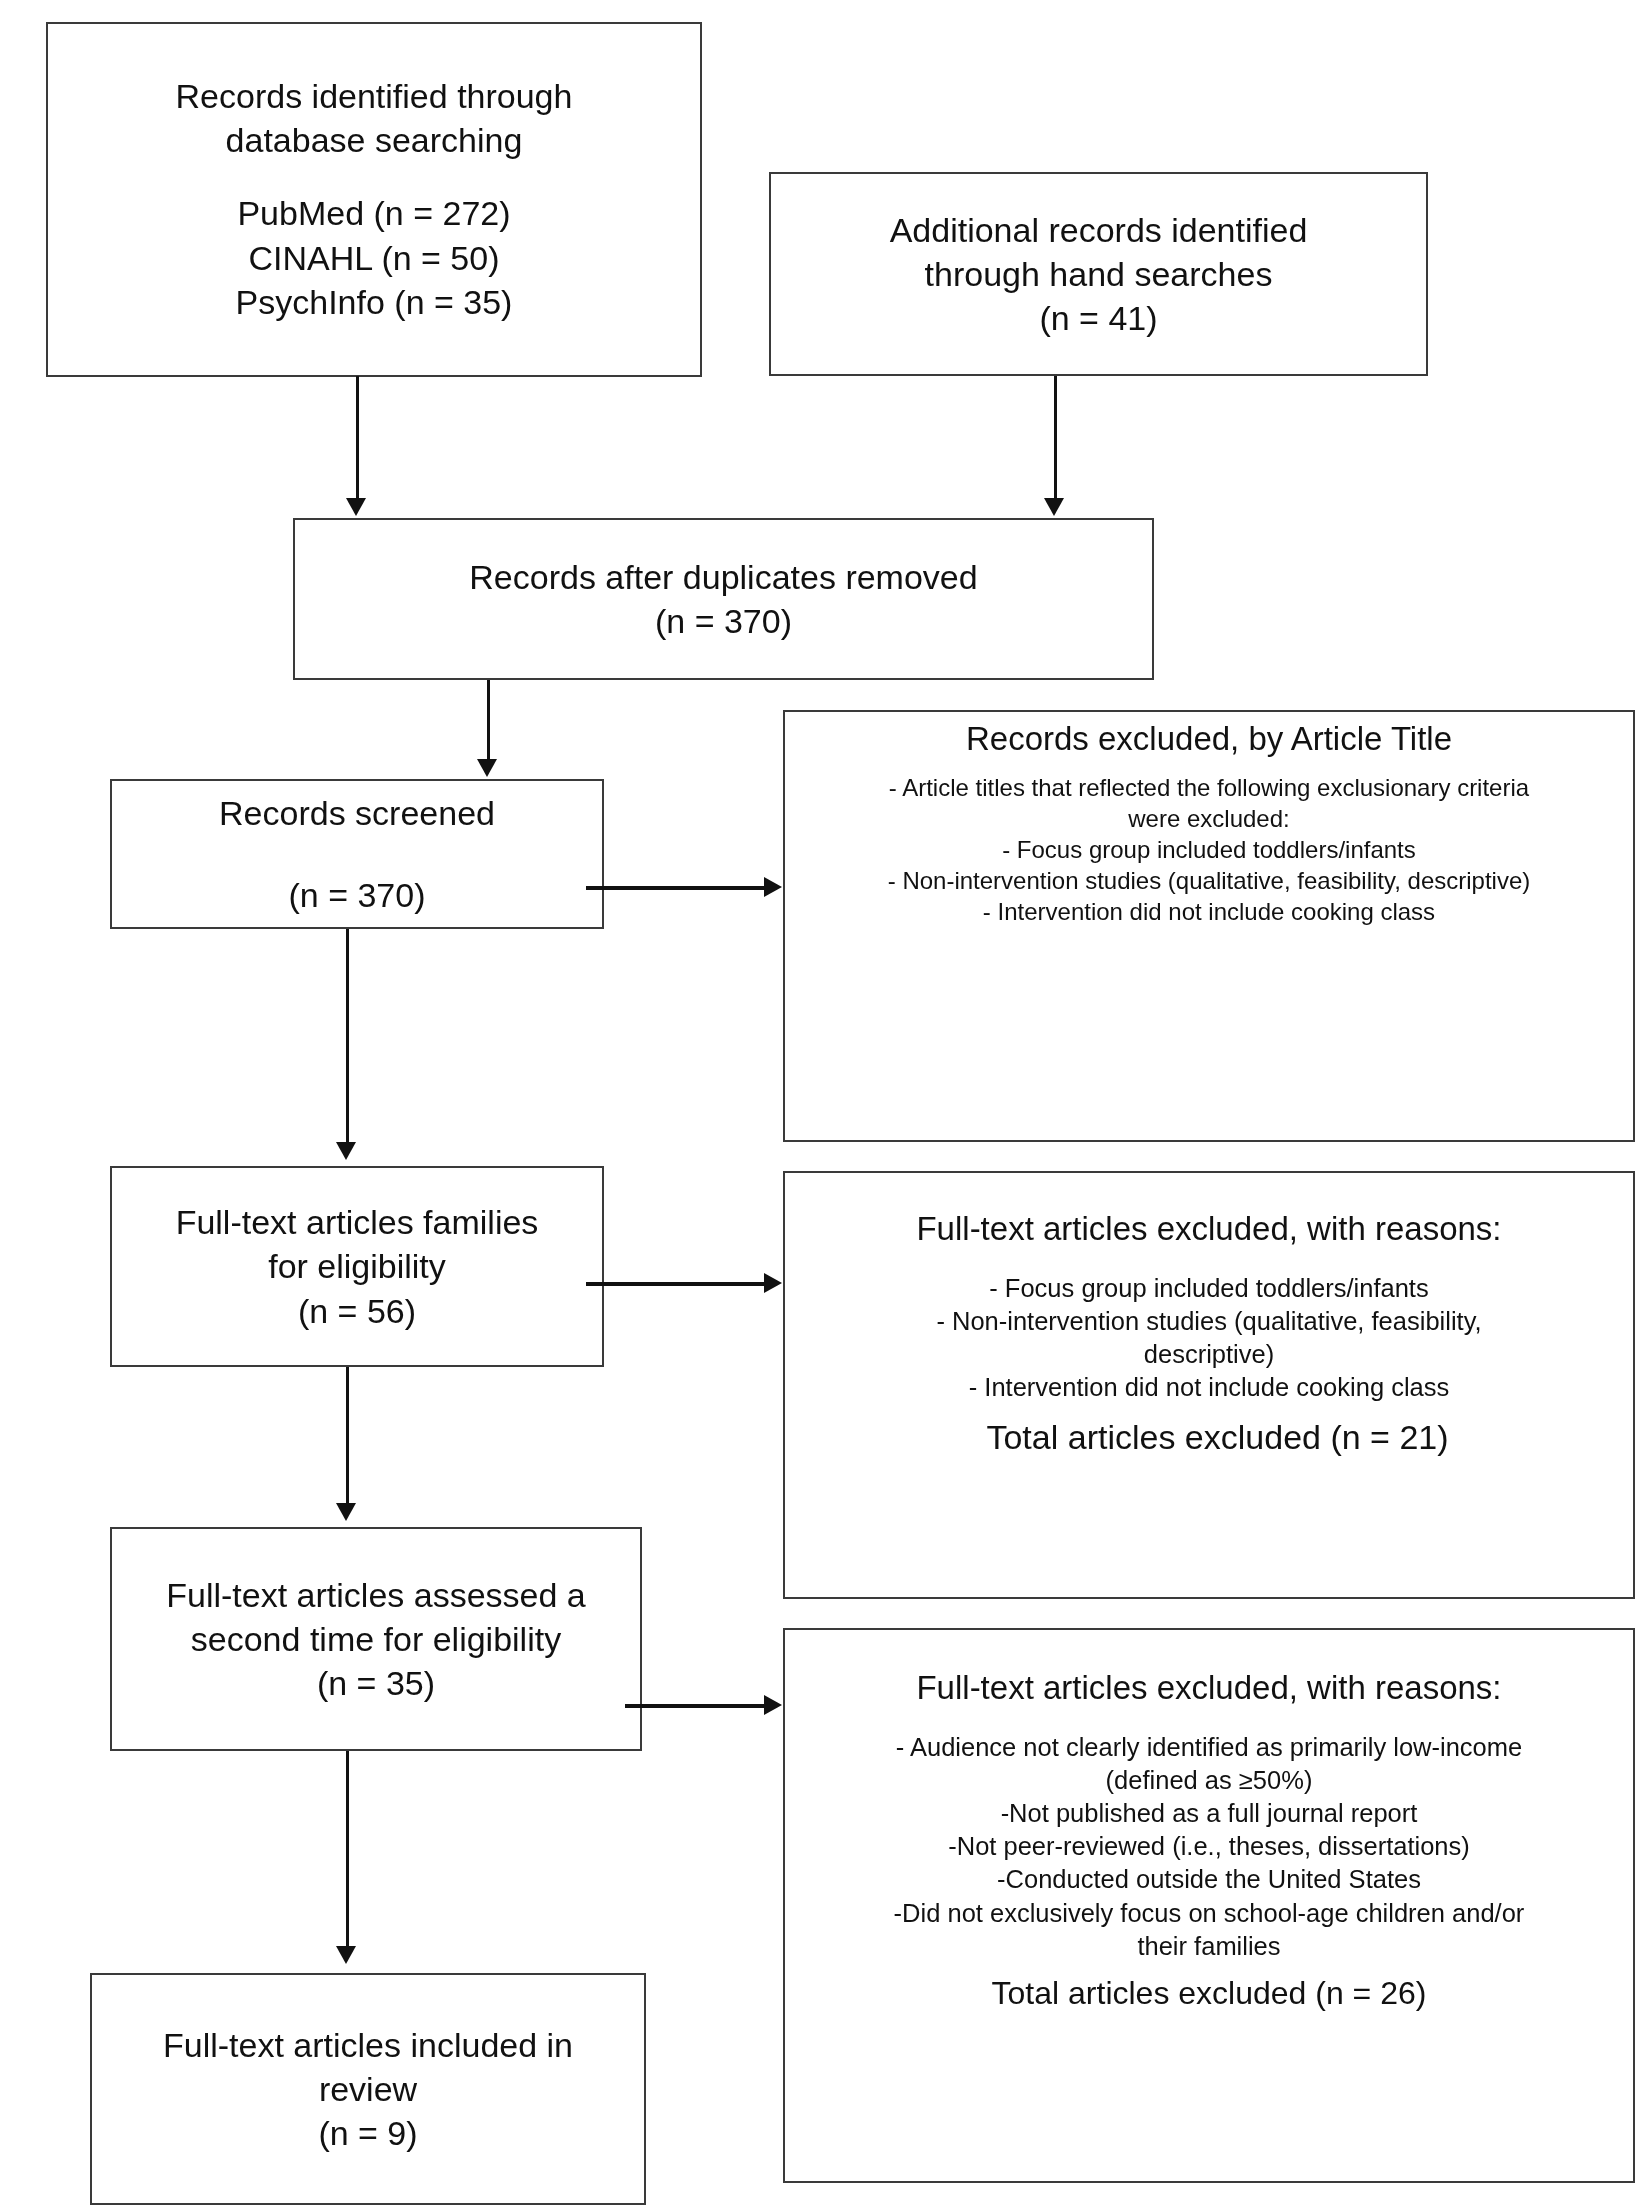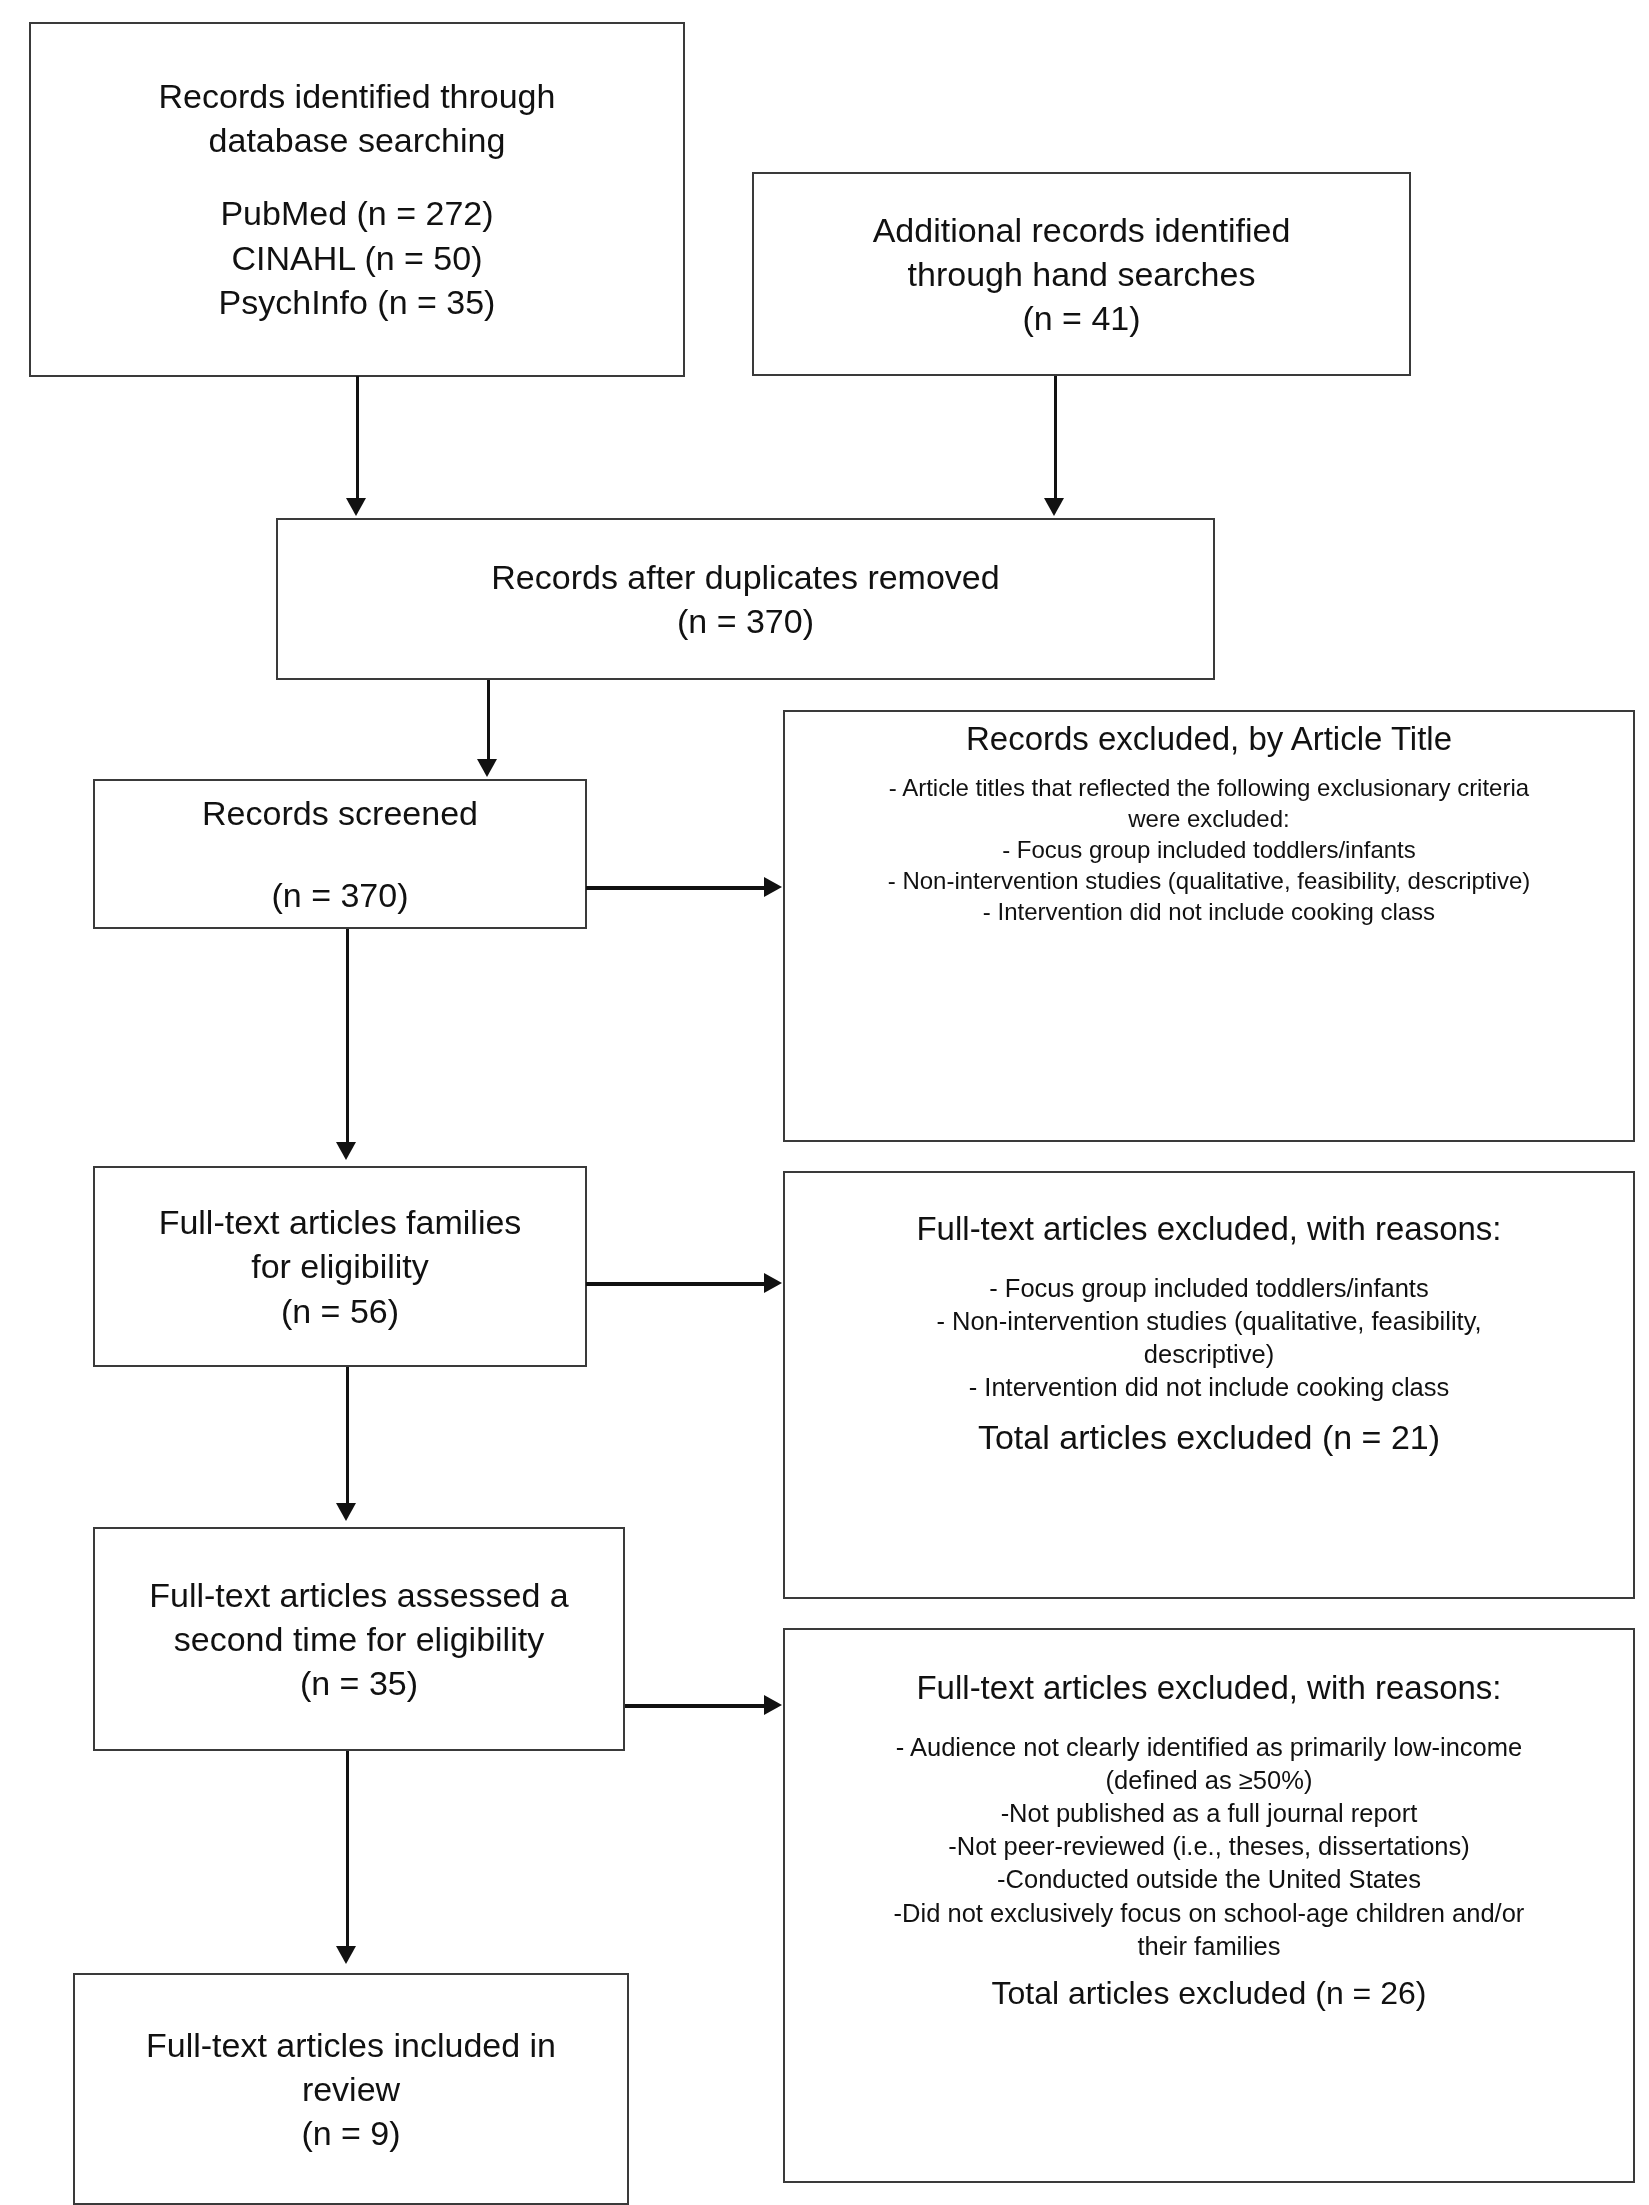--- a/index.html
+++ b/index.html
@@ -34,21 +34,21 @@
   .node .ln {
     display: block;
     width: 100%;
   }
   .gap {
     display: block;
     width: 100%;
     height: 0.85em;
   }
   
-  .t-big   { font-size: 34px; }
+  .t-big   { font-size: 34px; margin-left: 17px; }
   .t-mid   { font-size: 32px; }
   .t-head  { font-size: 33px; }
   .t-small { font-size: 24px; }
   .t-small2{ font-size: 25.5px; }
 
   
   .vline {
     position: absolute;
     background: #111111;
     width: 3.1px;
@@ -86,21 +86,21 @@
     <span class="ln">CINAHL (n = 50)</span>
     <span class="ln">PsychInfo (n = 35)</span>
   </div>
 
   <div class="node t-big" style="left:752px; top:172px; width:659px; height:204px;">
     <span class="ln">Additional records identified</span>
     <span class="ln">through hand searches</span>
     <span class="ln">(n = 41)</span>
   </div>
 
-  <div class="node t-big" style="left:276px; top:518px; width:939px; height:162px;">
+  <div class="node t-big" style="left:276px; top:518px; width:861px; height:162px;">
     <span class="ln">Records after duplicates removed</span>
     <span class="ln">(n = 370)</span>
   </div>
 
   <div class="node t-big" style="left:93px; top:779px; width:494px; height:150px;gap:37px;">
     <span class="ln">Records screened</span>
     <span class="ln">(n = 370)</span>
   </div>
 
   <div class="node" style="left:783px; top:710px; width:852px; height:432px; justify-content:flex-start; ">

